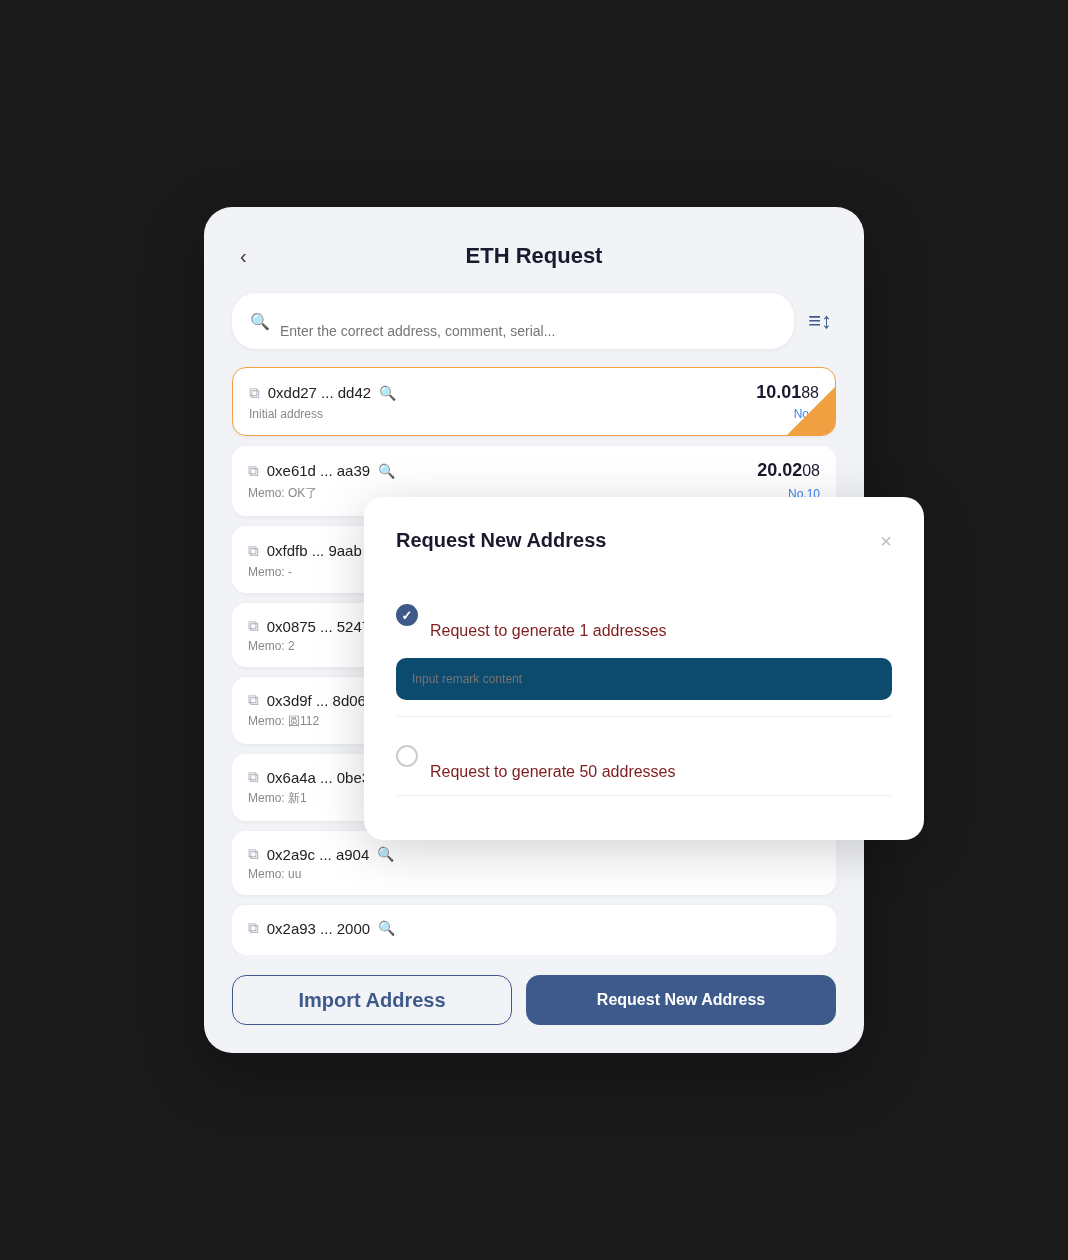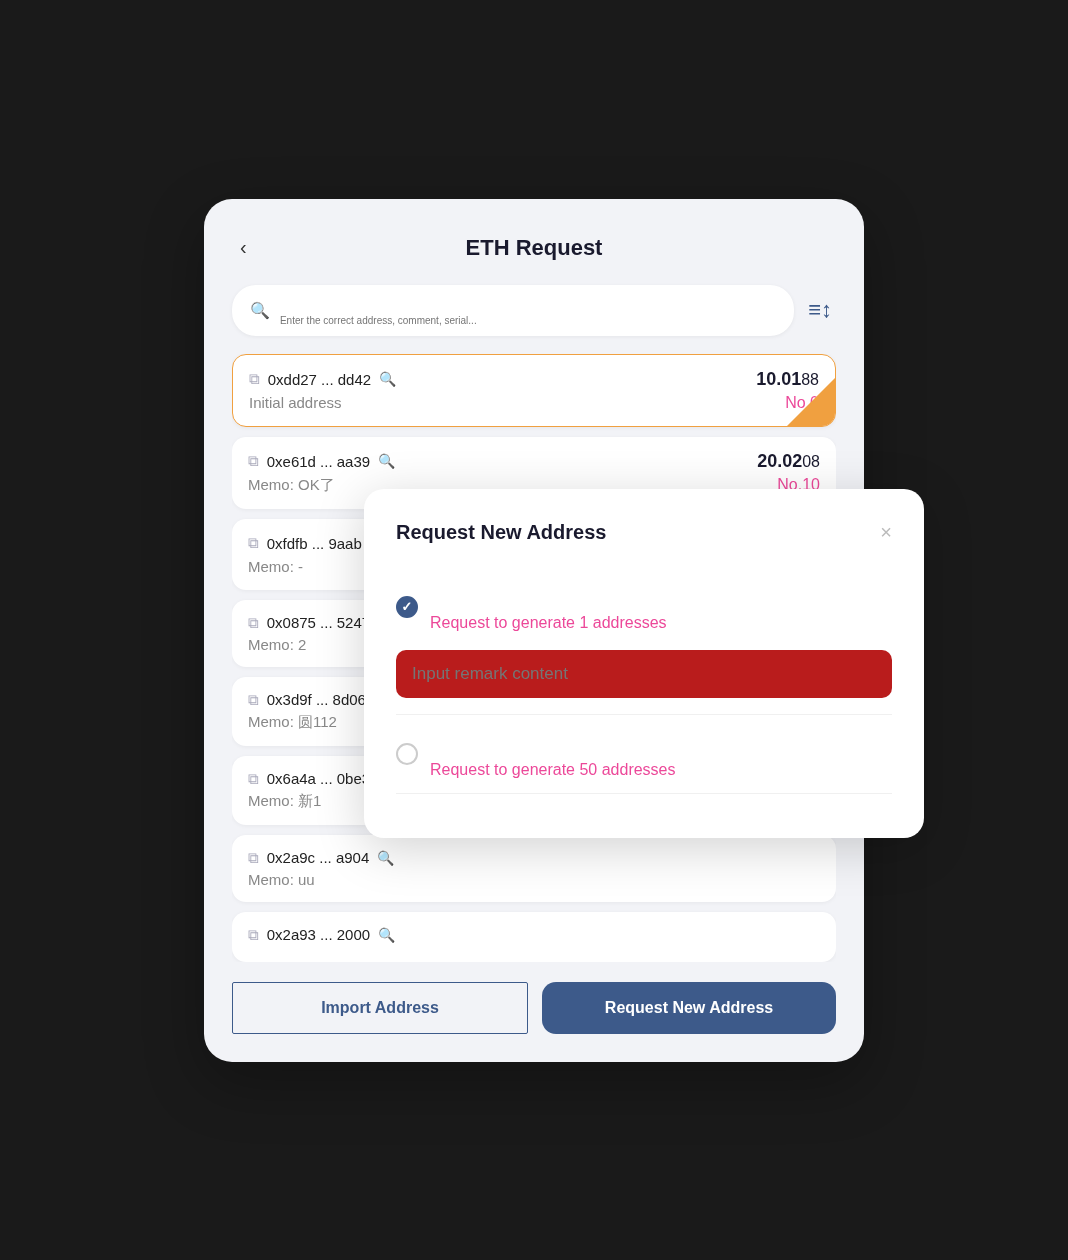--- a/index.html
+++ b/index.html
@@ -63,21 +63,21 @@
       box-shadow: 0 1px 4px rgba(0,0,0,0.06);
     }
     .search-icon-wrap {
       color: #bbb;
       font-size: 16px;
     }
     .search-input {
       border: none;
       outline: none;
       background: transparent;
-      font-size: 10px;
+      font-size: 14px;
       color: #999;
       width: 100%;
       margin-top: 20px;
     }
     .filter-btn {
       background: none;
       border: none;
       cursor: pointer;
       color: #3d5a8a;
       font-size: 22px;
@@ -139,26 +139,26 @@
     .amount-text .small {
       font-size: 16px;
       font-weight: 500;
     }
     .addr-bottom {
       display: flex;
       justify-content: space-between;
       align-items: center;
     }
     .memo-text {
-      font-size: 15px;
+      font-size: 12px;
       color: #888;
     }
     .no-text {
-      font-size: 16px;
-      color: #ec4899;
+      font-size: 12px;
+      color: #3b82f6;
       padding-left: 46px;
     }
 
     
     .corner-badge {
       position: absolute;
       bottom: 0;
       right: 0;
       width: 0;
       height: 0;
@@ -168,26 +168,25 @@
     }
 
     
     .footer-btns {
       display: flex;
       gap: 14px;
       margin-top: 10px;
     }
     .btn-import {
       flex: 1;
-      padding: 16px;
-      border-radius: 2px;
+      border-radius: 14px;
       border: 1.5px solid #3d5a8a;
       background: transparent;
       color: #3d5a8a;
-      font-size: 16px;
+      font-size: 20px;
       font-weight: 600;
       cursor: pointer;
     }
     .btn-request {
       flex: 1;
       padding: 16px;
       border-radius: 14px;
       border: none;
       background: #3d5a8a;
       color: #fff;
@@ -232,21 +231,21 @@
     
     .radio-option {
       display: flex;
       align-items: center;
       gap: 12px;
       padding: 10px 0;
       cursor: pointer;
     }
     .radio-option-label {
       font-size: 16px;
-      color: #ec4899;
+      color: #7f1d1d;
       margin-top: 32px;
     }
 
     
     .radio-circle {
       width: 22px;
       height: 22px;
       border-radius: 50%;
       border: 2px solid #ccc;
       display: flex;
@@ -262,24 +261,24 @@
       content: '✓';
       color: white;
       font-size: 13px;
       font-weight: bold;
     }
 
     
     .remark-input {
       width: 100%;
       border: none;
-      background: #b91c1c;
+      background: #0c4a6e;
       border-radius: 10px;
       padding: 14px 16px;
-      font-size: 17px;
+      font-size: 12px;
       color: #bbb;
       outline: none;
       margin: 8px 0 12px;
     }
 
     .divider {
       height: 1px;
       background: #f0f0f0;
       margin: 4px 0;
     }

